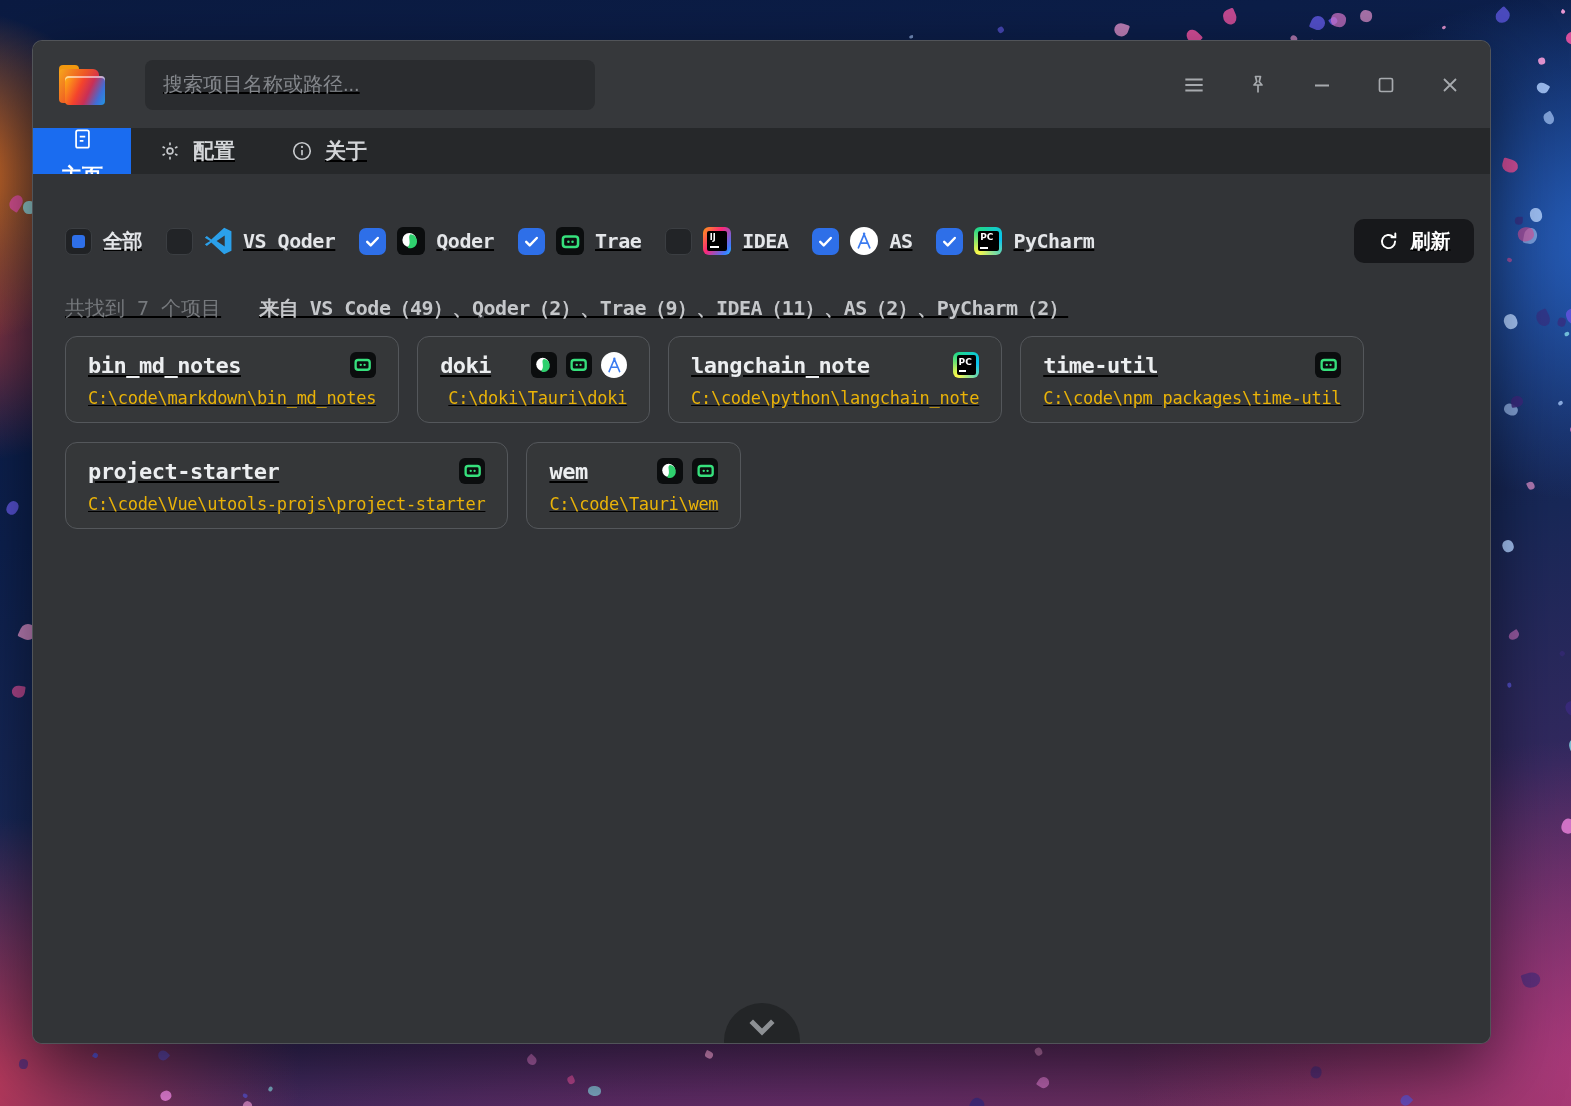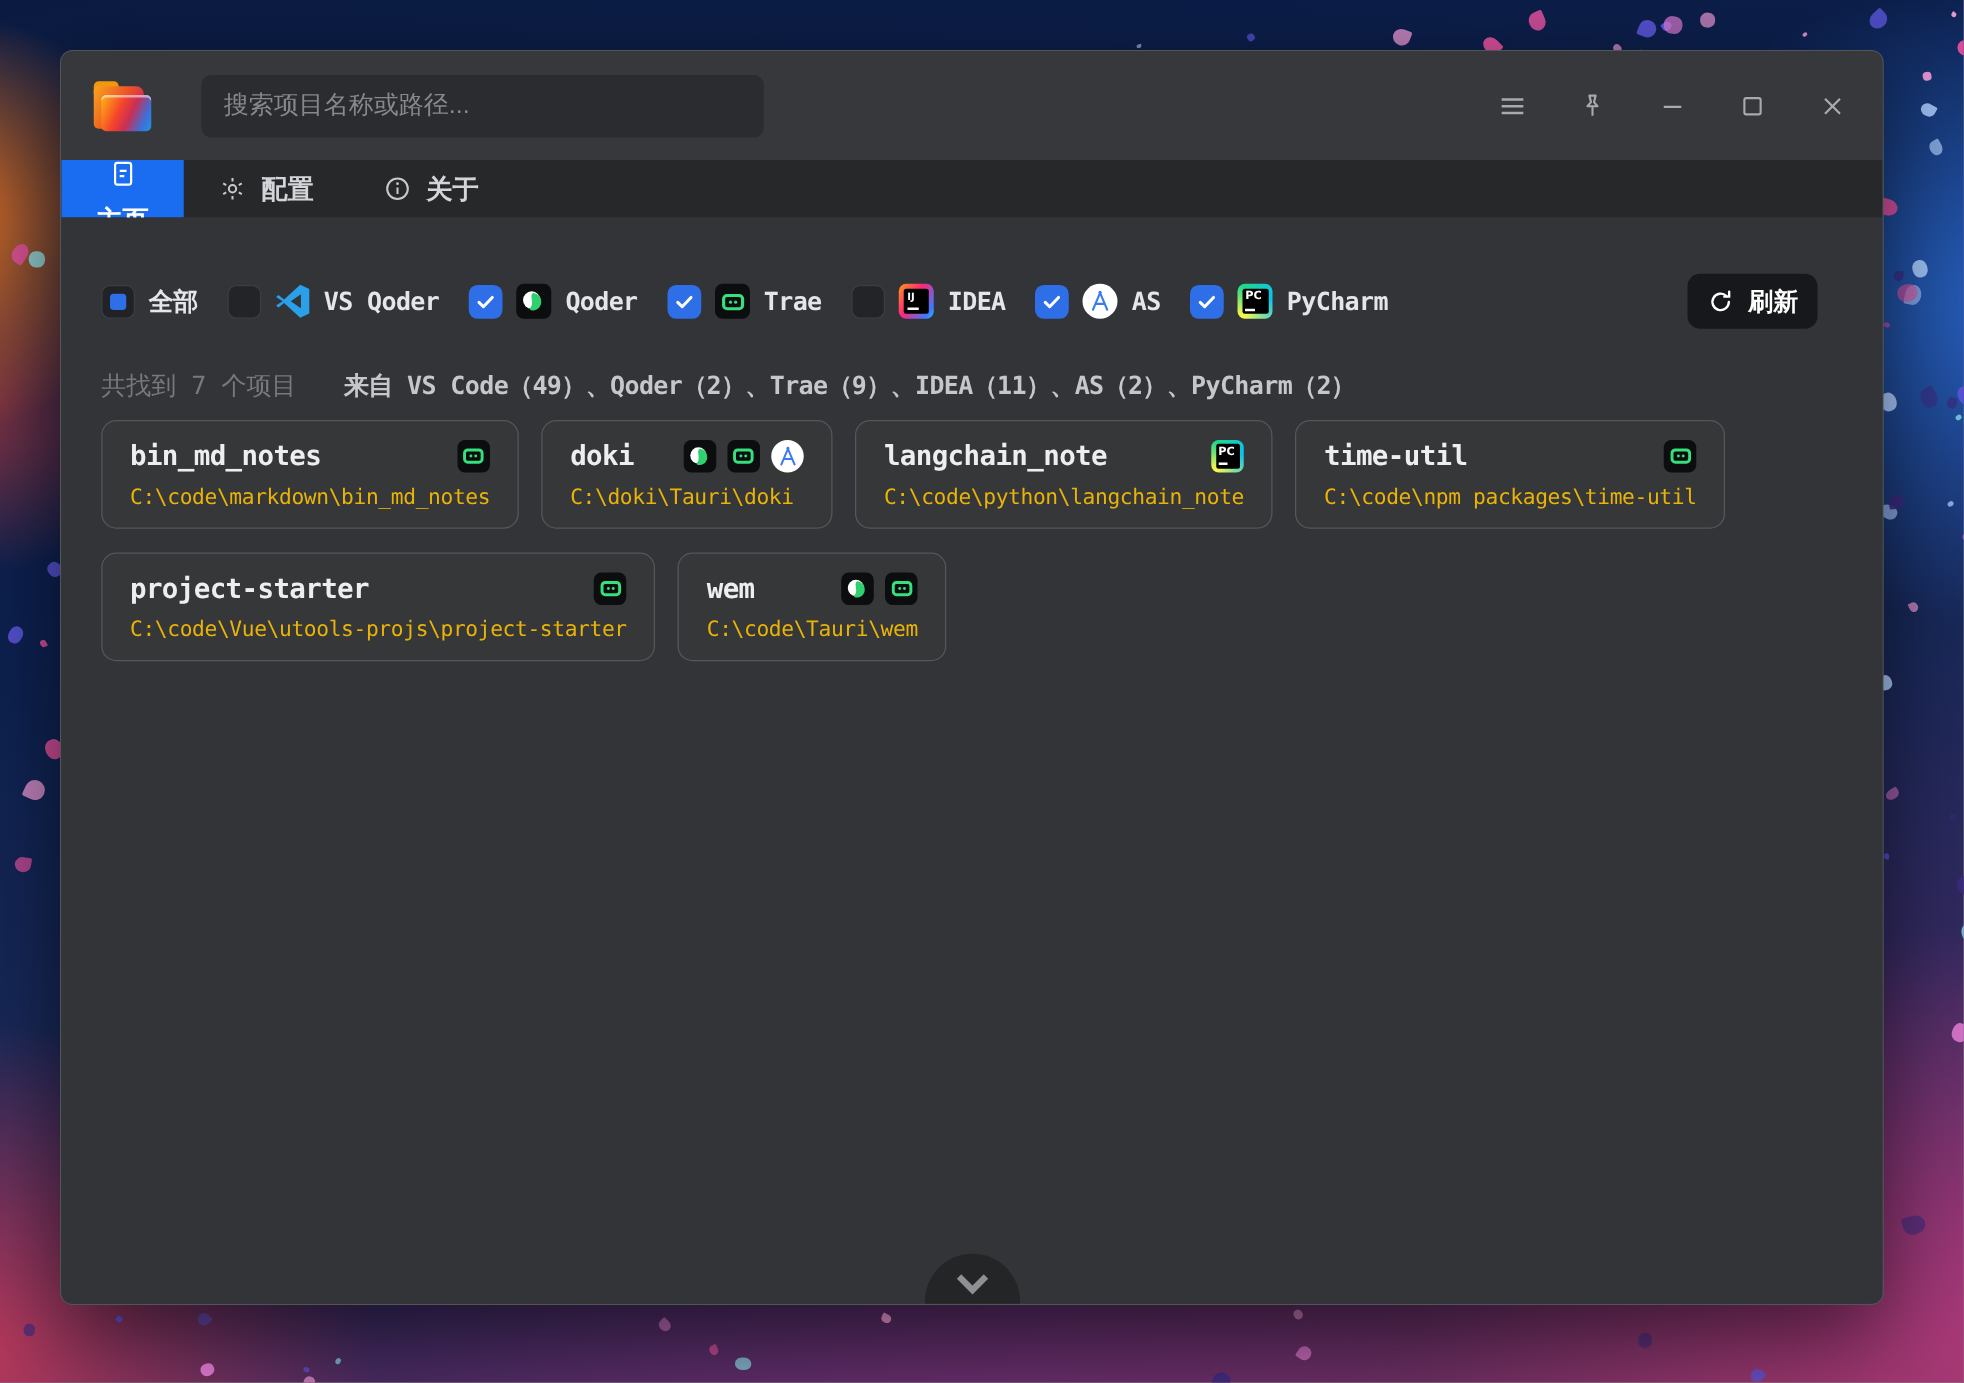--- a/index.html
+++ b/index.html
@@ -10,23 +10,23 @@
       radial-gradient(300px 280px at -3% 16%, rgba(248,120,28,.95), rgba(248,120,28,0) 60%),
       radial-gradient(260px 200px at -2% 30%, rgba(240,70,60,.55), rgba(240,70,60,0) 65%),
       radial-gradient(520px 420px at -2% 98%, rgba(225,62,90,.8), rgba(225,62,90,0) 64%),
       radial-gradient(760px 520px at 102% 96%, rgba(200,62,140,.65), rgba(200,62,140,0) 62%),
       radial-gradient(900px 300px at 50% 104%, rgba(120,45,120,.5), rgba(120,45,120,0) 70%),
       linear-gradient(168deg, #0b1b42 0%, #0d2150 38%, #182858 58%, #33295f 76%, #5e2d5e 90%, #7c3155 100%);
   }
   .particle { position:absolute; z-index:1; }
 
   
-  .app-window { position:absolute; left:48px; top:40px; width:1459px; height:1004px; z-index:5;
+  .app-window { position:absolute; left:32px; top:40px; width:1459px; height:1004px; z-index:5;
     background:var(--main-bg); border:1px solid rgba(140,146,154,.35); border-radius:10px;
-    box-shadow:0 24px 70px rgba(0,0,0,.55); overflow:hidden; display:flex; flex-direction:column; }
+    box-shadow:0 24px 70px rgba(0,0,0,.55); overflow:hidden; display:flex; flex-direction:column;text-decoration:underline; }
 
   
   .titlebar { height:87px; background:var(--titlebar-bg); display:flex; align-items:center; padding:0 26px; flex:0 0 auto; }
   .app-logo { width:46px; height:40px; position:relative; flex:0 0 auto; }
   .app-logo .back { position:absolute; left:0; top:4px; width:40px; height:34px; border-radius:4px 6px 4px 4px;
     background:linear-gradient(120deg,#f6a71b 0%, #ef5a24 45%, #d62f4b 75%, #b1333f 100%); }
   .app-logo .tab-part { position:absolute; left:0; top:0; width:20px; height:10px; border-radius:4px 4px 0 0;
     background:#f2980f; }
   .app-logo .front { position:absolute; left:6px; top:11px; width:40px; height:29px; border-radius:4px;
     background:linear-gradient(115deg,#ffb612 0%, #f4432c 38%, #c92f56 58%, #3f6fd8 82%, #2196e0 100%);
@@ -39,21 +39,21 @@
   .titlebar-controls { margin-left:auto; display:flex; align-items:center; gap:36px; color:#a7aaae; }
   .tb-btn { width:28px; height:28px; display:flex; align-items:center; justify-content:center; cursor:pointer; }
 
   
   .tabbar { height:46px; background:#26282a; display:flex; align-items:stretch; flex:0 0 auto; }
   .tab { display:flex; align-items:center; gap:12px; padding:0 28px; color:#d3d5d8; font-size:21px; font-weight:bold; cursor:pointer; }
   .tab.active { background:var(--accent); color:#fff;flex-direction:column; }
   .tab .tab-ic { display:flex; align-items:center; }
 
   
-  .content { flex:1; background:var(--main-bg); padding:45px 52px 0 32px; position:relative; }
+  .content { flex:1; background:var(--main-bg); padding:45px 16px 0 32px; position:relative;text-align:right; }
 
   .filter-row { display:flex; align-items:center; }
   .filter-items { display:flex; align-items:center; gap:24px; flex-wrap:wrap; }
   .filter-item { display:flex; align-items:center; gap:11px; cursor:pointer; }
   .filter-item .flabel { font-size:20px; font-weight:bold; color:#e4e6e9; font-family:"DejaVu Sans Mono", monospace; letter-spacing:-0.5px; }
   .checkbox { width:27px; height:27px; border-radius:7px; flex:0 0 auto; display:flex; align-items:center; justify-content:center; }
   .checkbox.unchecked { background:#222427; border:1.5px solid #3b3e42; }
   .checkbox.checked { background:var(--checkbox-blue); }
   .checkbox.indeterminate { background:#202225; border:1.5px solid #3b3e42; }
   .checkbox.indeterminate .inner { width:13px; height:13px; border-radius:3px; background:var(--checkbox-blue); }
@@ -64,21 +64,21 @@
   .idea-bg { background:linear-gradient(125deg,#fe9a14 0%, #fc2779 42%, #3b7bff 85%, #2fc1ff 100%); }
   .idea-inner { position:absolute; left:15%; top:15%; width:70%; height:70%; background:#000; border-radius:2px; }
   .idea-inner .bar { position:absolute; left:12%; bottom:12%; width:45%; height:11%; background:#fff; }
   .idea-inner .ij { position:absolute; left:12%; top:8%; color:#fff; font-size:8px; font-weight:bold; font-family:"DejaVu Sans", sans-serif; }
   .pyc-bg { background:conic-gradient(from 220deg, #fcf84a, #21d789 28%, #07c3f2 62%, #fcf84a 100%); }
   .pyc-inner { position:absolute; left:13%; top:13%; width:74%; height:74%; background:#000; border-radius:2px; }
   .pyc-inner .pc { position:absolute; left:10%; top:6%; color:#fff; font-size:9px; font-weight:bold; font-family:"DejaVu Sans", sans-serif; }
   .pyc-inner .bar { position:absolute; left:10%; bottom:12%; width:40%; height:10%; background:#fff; }
   .as-bg { background:#fff; border-radius:50%; display:flex; align-items:center; justify-content:center; }
 
-  .refresh-btn { margin-left:auto; width:104px; height:44px; background:#17181b; border-radius:10px;
+  .refresh-btn { margin-left:auto; width:120px; height:44px; background:#17181b; border-radius:10px;
     display:flex; align-items:center; justify-content:center; gap:12px; color:#fff; font-size:20px; font-weight:bold; cursor:pointer; }
 
   .summary-row { margin-top:32px; display:flex; align-items:center; gap:38px;
     font-family:"DejaVu Sans Mono", monospace; font-size:20px; }
   .summary-found { color:#76797d; }
   .summary-sources { color:#c5c7ca; font-weight:bold; letter-spacing:-0.5px; }
 
   .cards { margin-top:14px; display:flex; flex-wrap:wrap; gap:19px 18px; align-items:flex-start; }
   .project-card { border:1px solid #54575b; border-radius:12px; background:#353739; padding:15px 22px 14px 22px; cursor:pointer; }
   .card-title-row { display:flex; align-items:center; gap:14px; }

